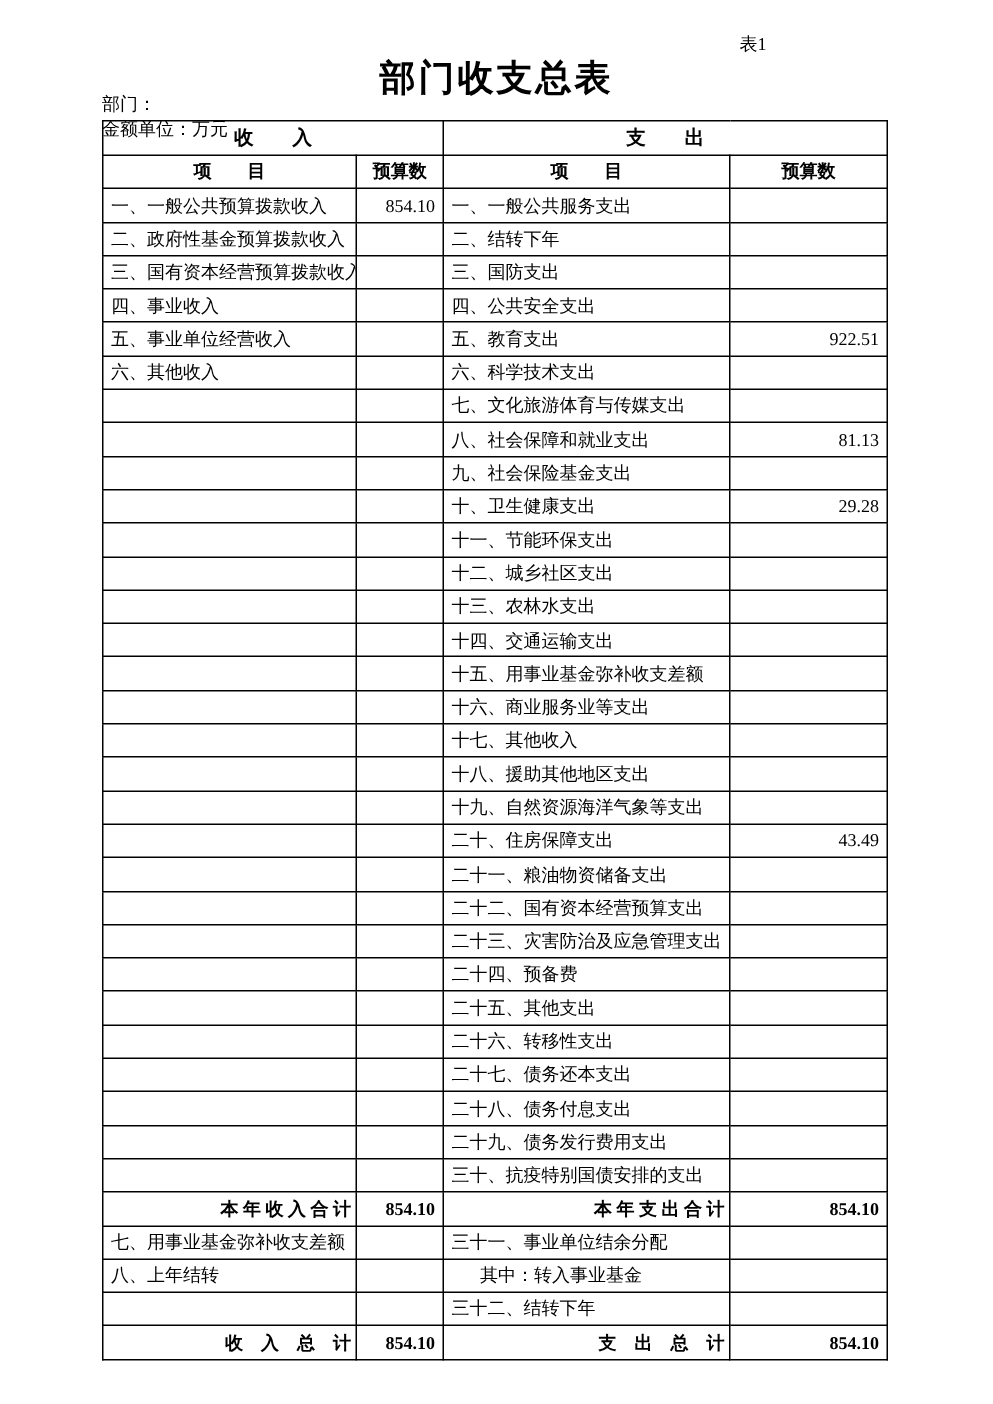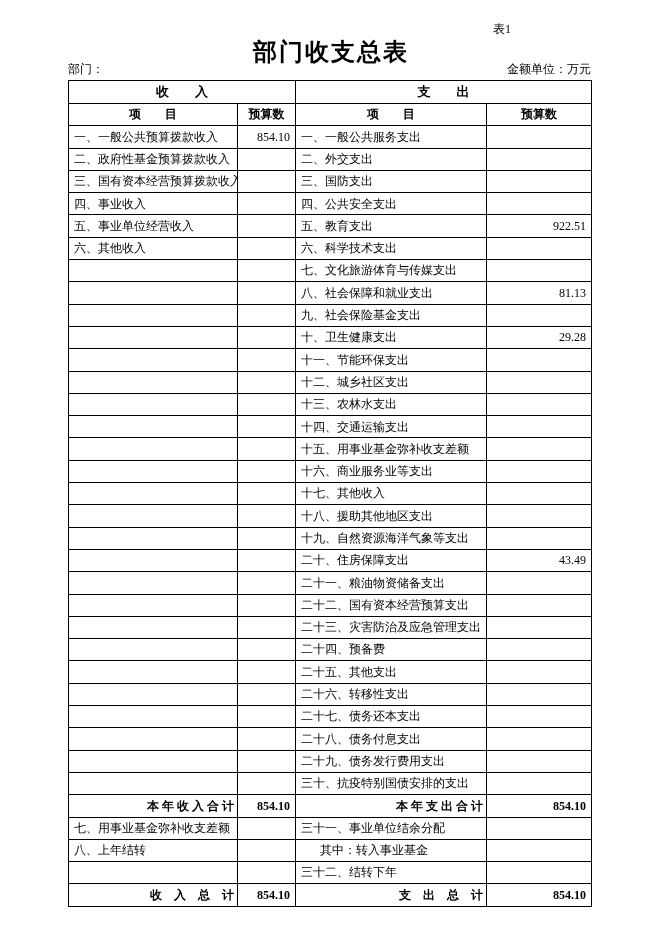--- a/index.html
+++ b/index.html
@@ -17,20 +17,21 @@
   }
   .title {
     position:absolute; left:0; right:0; top:36px;
     text-align:center;
     font-size:24px; font-weight:700; letter-spacing:2px;
   }
   .meta-row {
     position:absolute; left:68px; top:61px; width:523px;
     display:flex; justify-content:space-between;
     font-size:12px;
+    flex-direction:column;
   }
   table.budget-table {
     position:absolute; left:68px; top:80px;
     width:523px;
     border-collapse:collapse;
     table-layout:fixed;
   }
   .budget-table th, .budget-table td {
     border:1px solid #000;
     font-size:12px;
@@ -80,21 +81,21 @@
   <tbody>
       <tr>
         <td class="item-cell">一、一般公共预算拨款收入</td>
         <td class="value-cell">854.10</td>
         <td class="item-cell">一、一般公共服务支出</td>
         <td class="value-cell"></td>
       </tr>
       <tr>
         <td class="item-cell">二、政府性基金预算拨款收入</td>
         <td class="value-cell"></td>
-        <td class="item-cell">二、外交支出</td>
+        <td class="item-cell">二、结转下年</td>
         <td class="value-cell"></td>
       </tr>
       <tr>
         <td class="item-cell">三、国有资本经营预算拨款收入</td>
         <td class="value-cell"></td>
         <td class="item-cell">三、国防支出</td>
         <td class="value-cell"></td>
       </tr>
       <tr>
         <td class="item-cell">四、事业收入</td>

